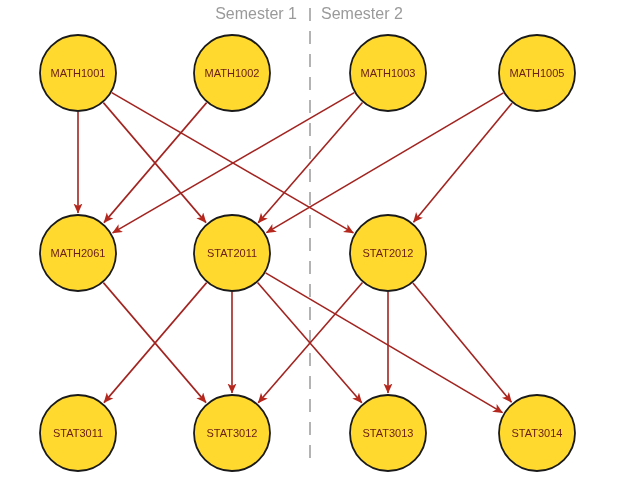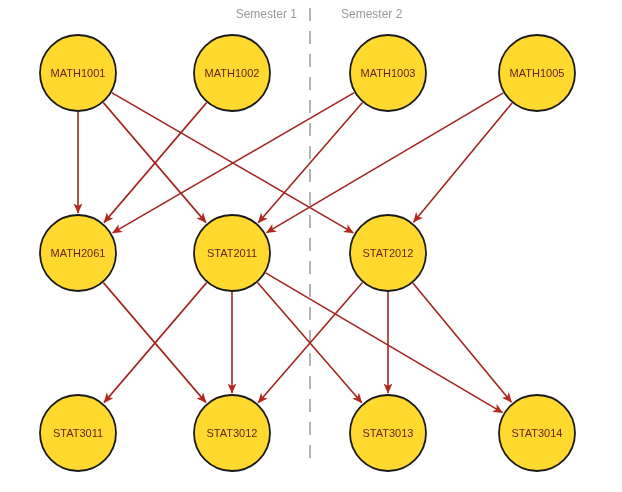--- a/index.html
+++ b/index.html
@@ -7,28 +7,28 @@
     position: relative;
     width: 622px;
     height: 492px;
     background: #ffffff;
     overflow: hidden;
     font-family: "Liberation Sans", sans-serif;
   }
   .sem-label {
     position: absolute;
     top: 7px;
-    font-size: 12px;
+    font-size: 16px;
     line-height: 14px;
     color: #9a9a9a;
     white-space: nowrap;
     user-select: none;
   }
   .sem-left  { right: 325px; }   
-  .sem-right { left: 321px; margin-left: 20px; }    
+  .sem-right { left: 321px; }    
   svg { position: absolute; left: 0; top: 0; }
   .edge-line { fill: none; }
   .node-circle { cursor: pointer; }
   .node-label {
     font-family: "Liberation Sans", sans-serif;
     font-size: 11px;
     pointer-events: none;
   }
 </style>
 </head>

